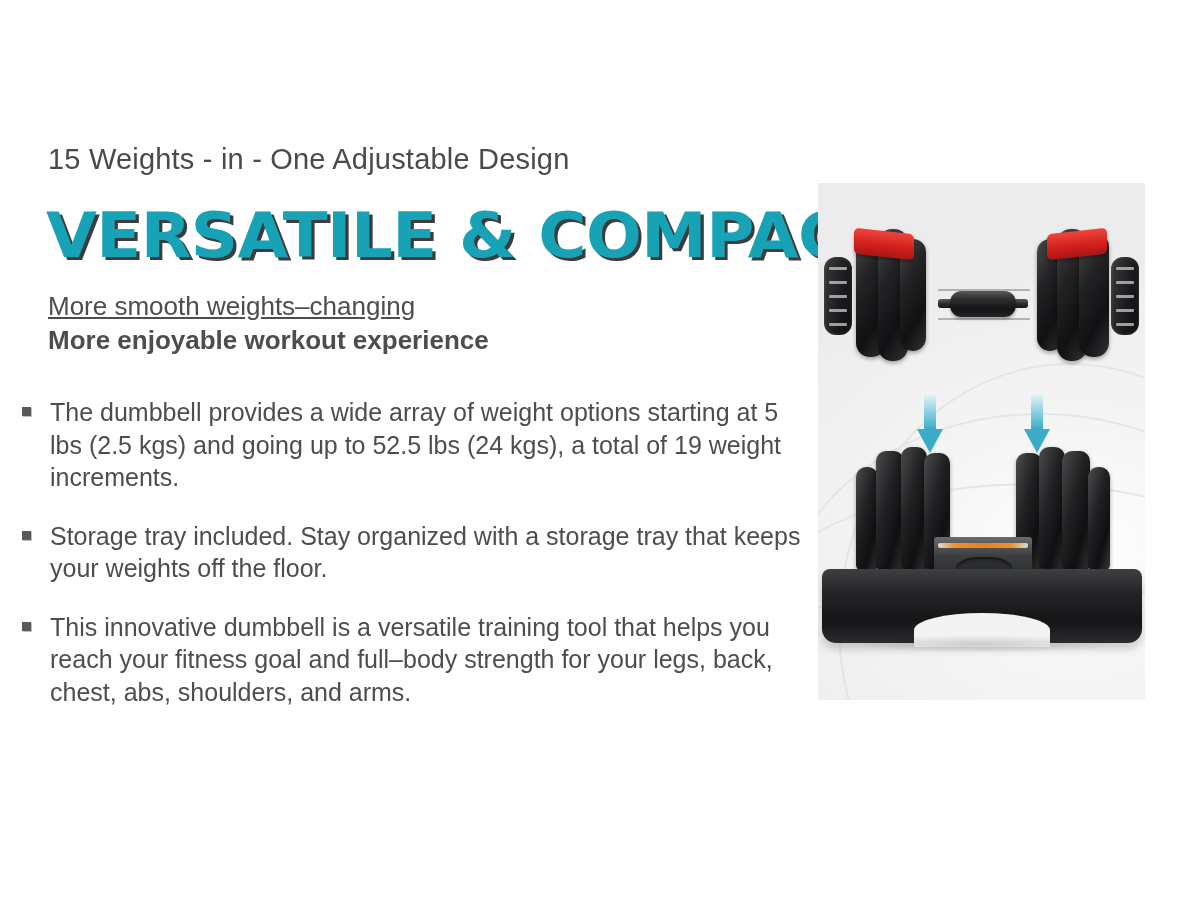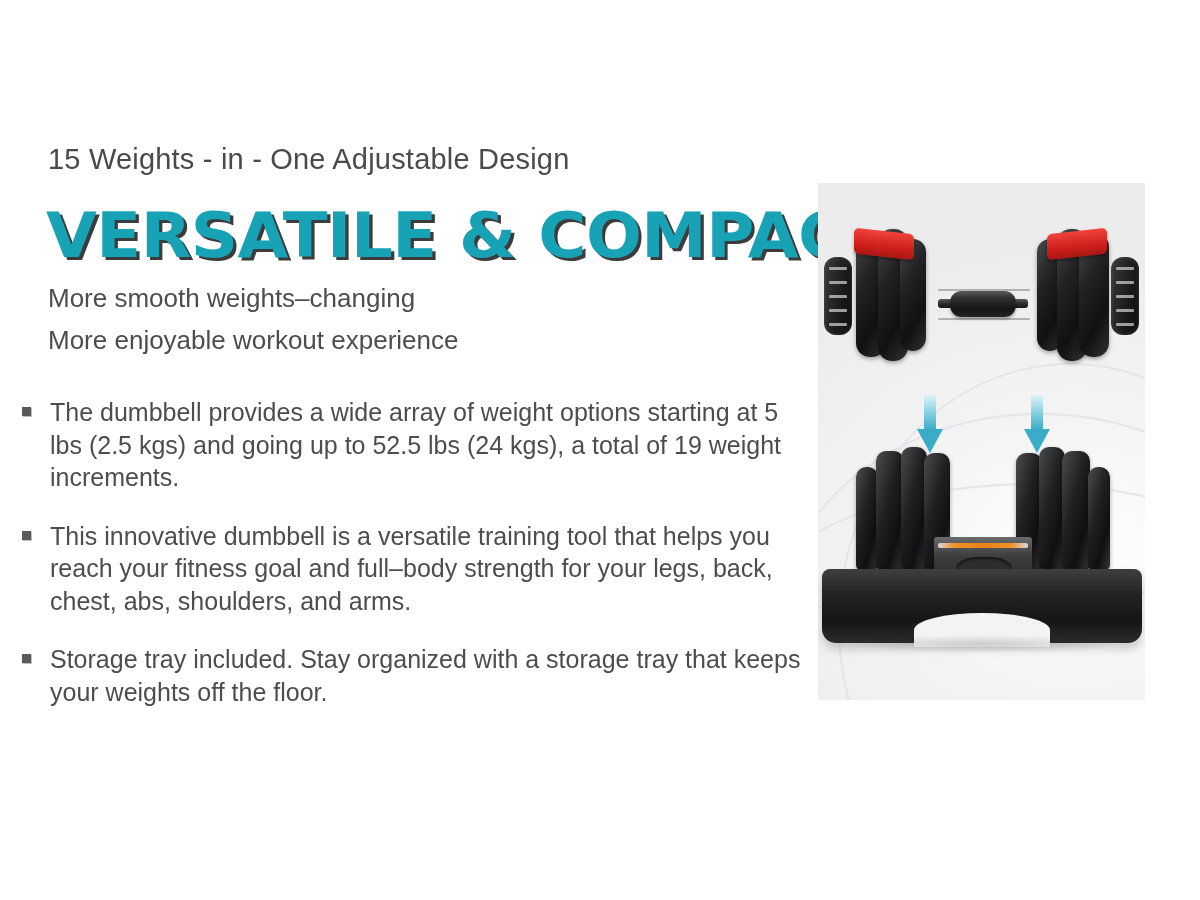--- a/index.html
+++ b/index.html
@@ -44,22 +44,22 @@
   }
 
   .subline{
     position:absolute;
     left:48px;
     font-size:26px;
     font-weight:400;
     color:#4d4d4d;
     white-space:nowrap;
   }
-  .subline.l1{top:283px;}
-  .subline.l2{top:325px;}
+  .subline.l1{top:291px;text-decoration:underline;}
+  .subline.l2{top:325px;font-weight:bold;}
 
   .bullets{
     position:absolute;
     left:20px; top:396px;
     width:790px;
   }
   .bullet{
     position:relative;
     padding-left:30px;
     margin-bottom:26px;
@@ -246,26 +246,26 @@
 
     <div class="bullets">
 
       <div class="bullet">
         <span class="marker"></span>
         <span class="btext">The dumbbell provides a wide array of weight options starting at 5 lbs (2.5 kgs) and going up to 52.5 lbs (24 kgs), a total of 19 weight increments.</span>
       </div>
 
       <div class="bullet">
         <span class="marker"></span>
-        <span class="btext">This innovative dumbbell is a versatile training tool that helps you reach your fitness goal and full–body strength for your legs, back, chest, abs, shoulders, and arms.</span>
+        <span class="btext">Storage tray included. Stay organized with a storage tray that keeps your weights off the floor.</span>
       </div>
 
       <div class="bullet">
         <span class="marker"></span>
-        <span class="btext">Storage tray included. Stay organized with a storage tray that keeps your weights off the floor.</span>
+        <span class="btext">This innovative dumbbell is a versatile training tool that helps you reach your fitness goal and full–body strength for your legs, back, chest, abs, shoulders, and arms.</span>
       </div>
 
     </div>
   </div>
 
   <div class="photo">
 
     <div class="swirl">
       <i class="s1"></i>
         <i class="s2"></i>

